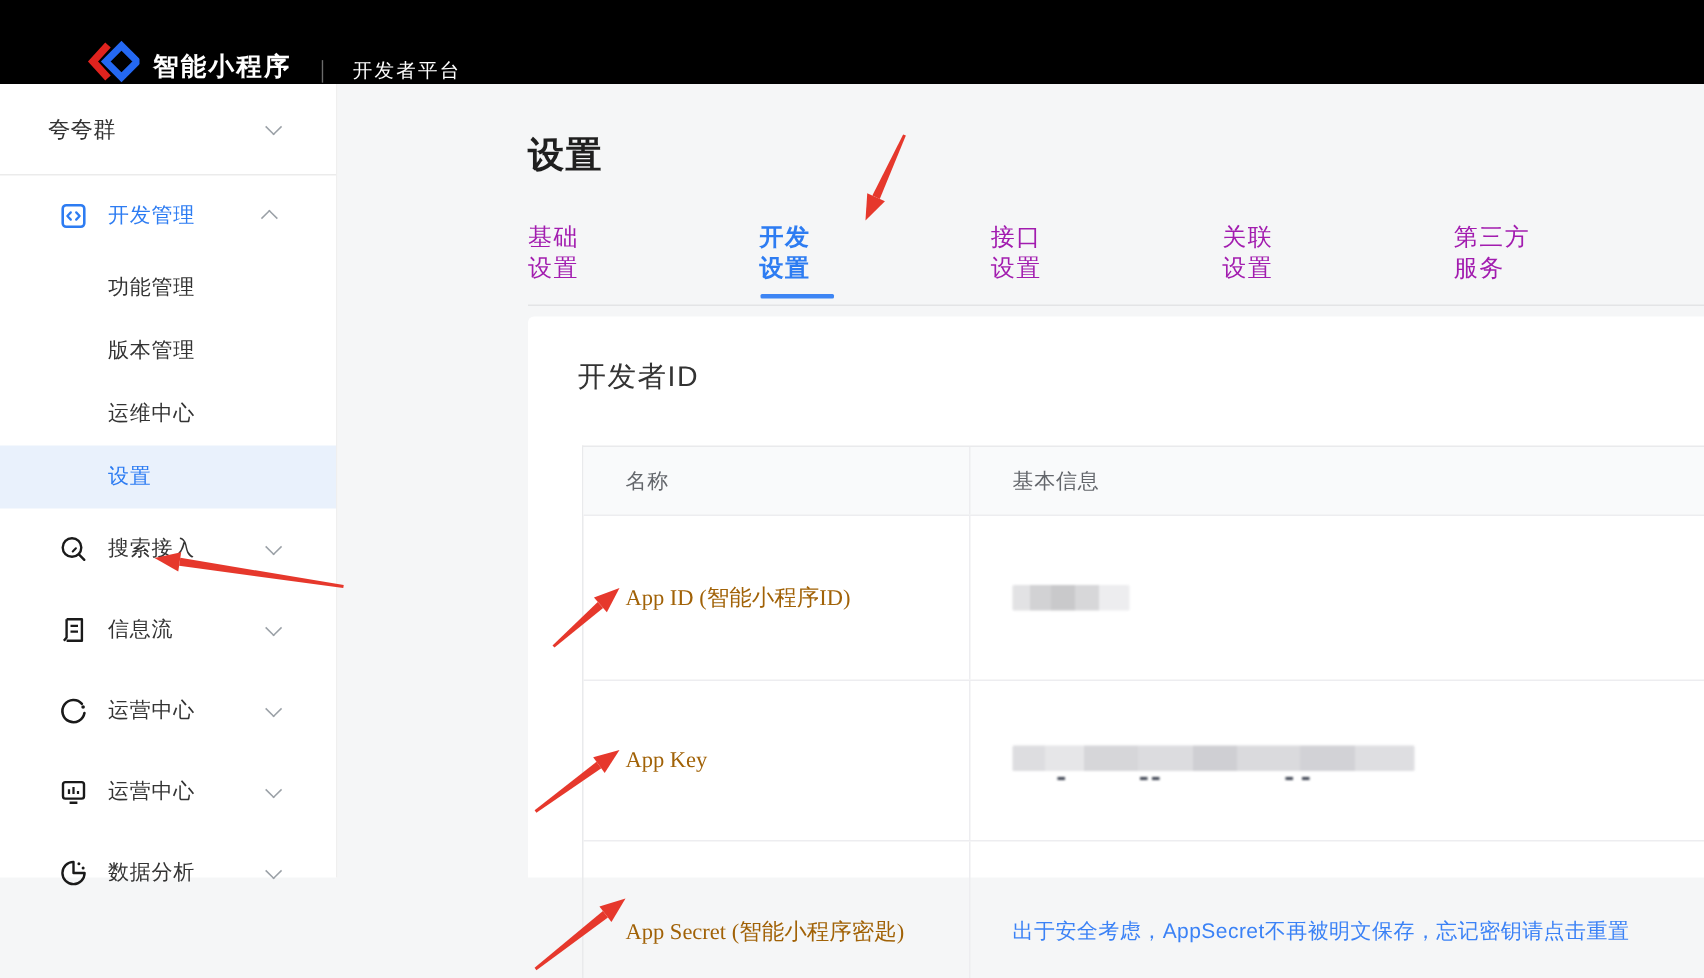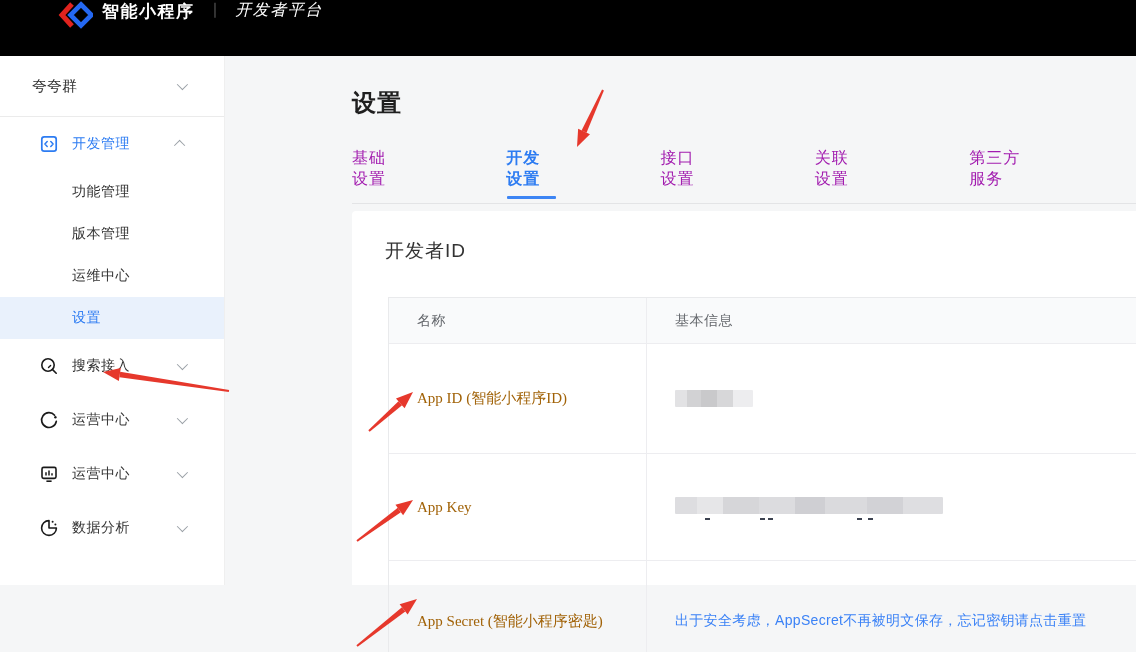--- a/index.html
+++ b/index.html
@@ -1,24 +1,24 @@
 <!DOCTYPE html>
 <html><head>
 <meta charset="utf-8">
 <style>
   * { margin:0; padding:0; box-sizing:border-box; }
   html,body { width:1136px; height:652px; overflow:hidden; }
   body { font-family:"Liberation Sans","DejaVu Sans",sans-serif; background:#f5f6f7; position:relative; }
 
   
-  .topbar { height:56px; background:#000; display:flex; align-items:flex-start; padding-left:57px; }
+  .topbar { height:56px; background:#000; display:flex; align-items:flex-end; padding-left:57px; }
   .logo { display:flex; align-items:center; }
   .brand { color:#fff; font-size:17px; font-weight:bold; margin-left:9px; letter-spacing:1.5px; }
   .brand-divider { color:#6b6b6b; margin:0 13px; font-size:15px; font-weight:200; }
-  .platform { color:#fff; font-size:16px; letter-spacing:1.5px;font-style:italic; }
+  .platform { color:#fff; font-size:13px; letter-spacing:1.5px; }
 
   
   .layout { display:flex; height:529px; }
   .sidebar { width:225px; background:#fff; flex-shrink:0; border-right:1px solid #efefef; }
   .main { flex:1; position:relative; }
 
   
   .app-switcher { height:61px; display:flex; align-items:center; justify-content:space-between;
                   padding:0 39px 0 32px; border-bottom:1px solid #ebebeb; cursor:pointer; }
   .app-name { font-size:15px; color:#333; }
@@ -116,20 +116,32 @@
         <svg class="nico" width="20" height="20" viewBox="0 0 20 20">
           <circle cx="9" cy="9" r="6.2" fill="none" stroke="#1a1a1a" stroke-width="1.6"></circle>
           <line x1="13.6" y1="13.6" x2="17.2" y2="17.2" stroke="#1a1a1a" stroke-width="1.6" stroke-linecap="round"></line>
           <line x1="9.5" y1="11.6" x2="11.6" y2="9.5" stroke="#1a1a1a" stroke-width="1.4" stroke-linecap="round"></line>
         </svg>
       </span>
       <span class="nlabel">搜索接入</span>
       <span class="chev"></span>
     </div>
 
+    <div class="nav-item">
+      <span class="nicon">
+        <svg class="nico" width="20" height="20" viewBox="0 0 20 20">
+          <path d="M5.4 2.8 H15.6 V17.2 H5.4" fill="none" stroke="#1a1a1a" stroke-width="1.6" stroke-linejoin="round"></path>
+          <path d="M5.4 2.8 V15 L3.6 17.2" fill="none" stroke="#1a1a1a" stroke-width="1.6" stroke-linejoin="round"></path>
+          <line x1="8" y1="7.3" x2="13" y2="7.3" stroke="#1a1a1a" stroke-width="1.5"></line>
+          <line x1="8" y1="11" x2="13" y2="11" stroke="#1a1a1a" stroke-width="1.5"></line>
+        </svg>
+      </span>
+      <span class="nlabel">信息流</span>
+      <span class="chev"></span>
+    </div>
 
     <div class="nav-item">
       <span class="nicon">
         <svg class="nico" width="20" height="20" viewBox="0 0 20 20">
           <path d="M15.6 5.2 A7.4 7.4 0 1 0 17.3 11.3" fill="none" stroke="#1a1a1a" stroke-width="1.7" stroke-linecap="round"></path>
           <circle cx="16.4" cy="7.3" r="1.2" fill="#1a1a1a"></circle>
         </svg>
       </span>
       <span class="nlabel">运营中心</span>
       <span class="chev"></span>

